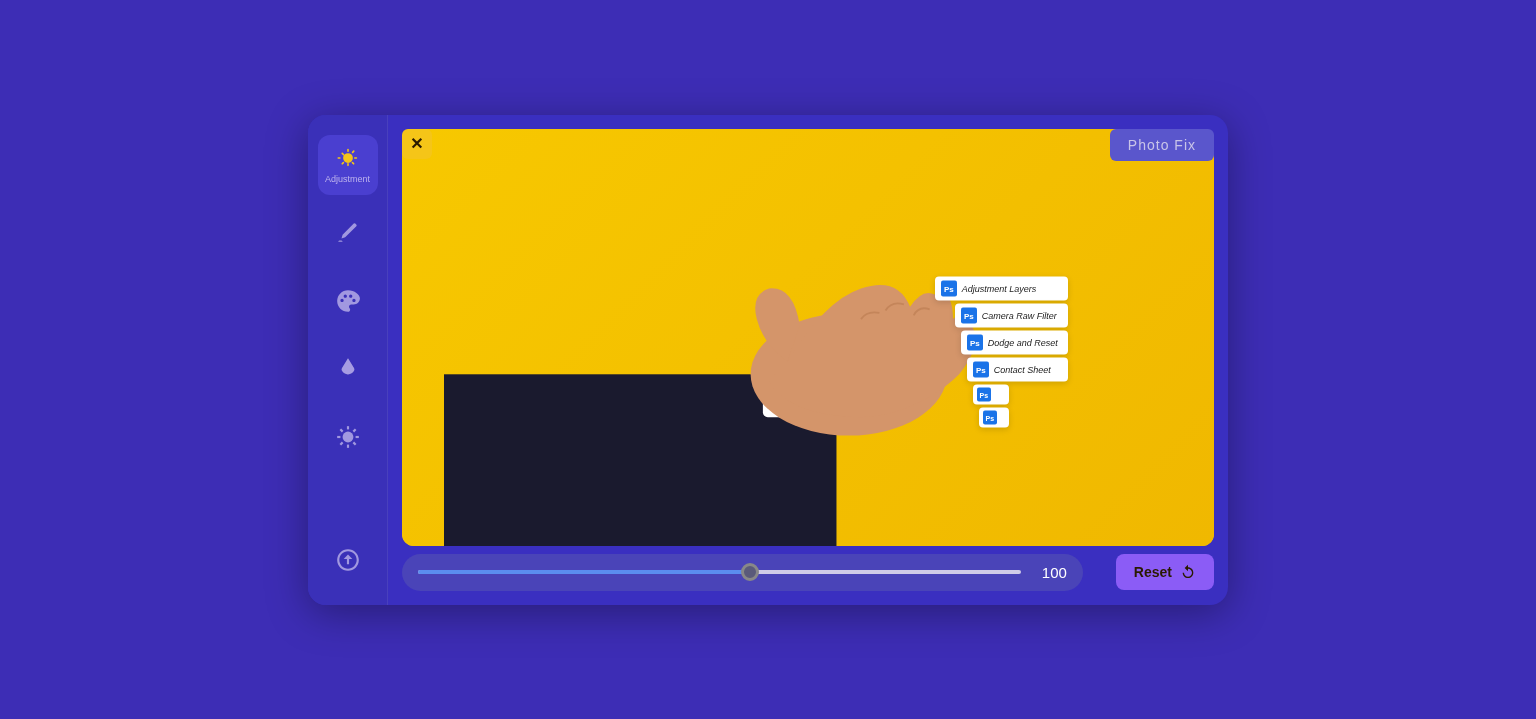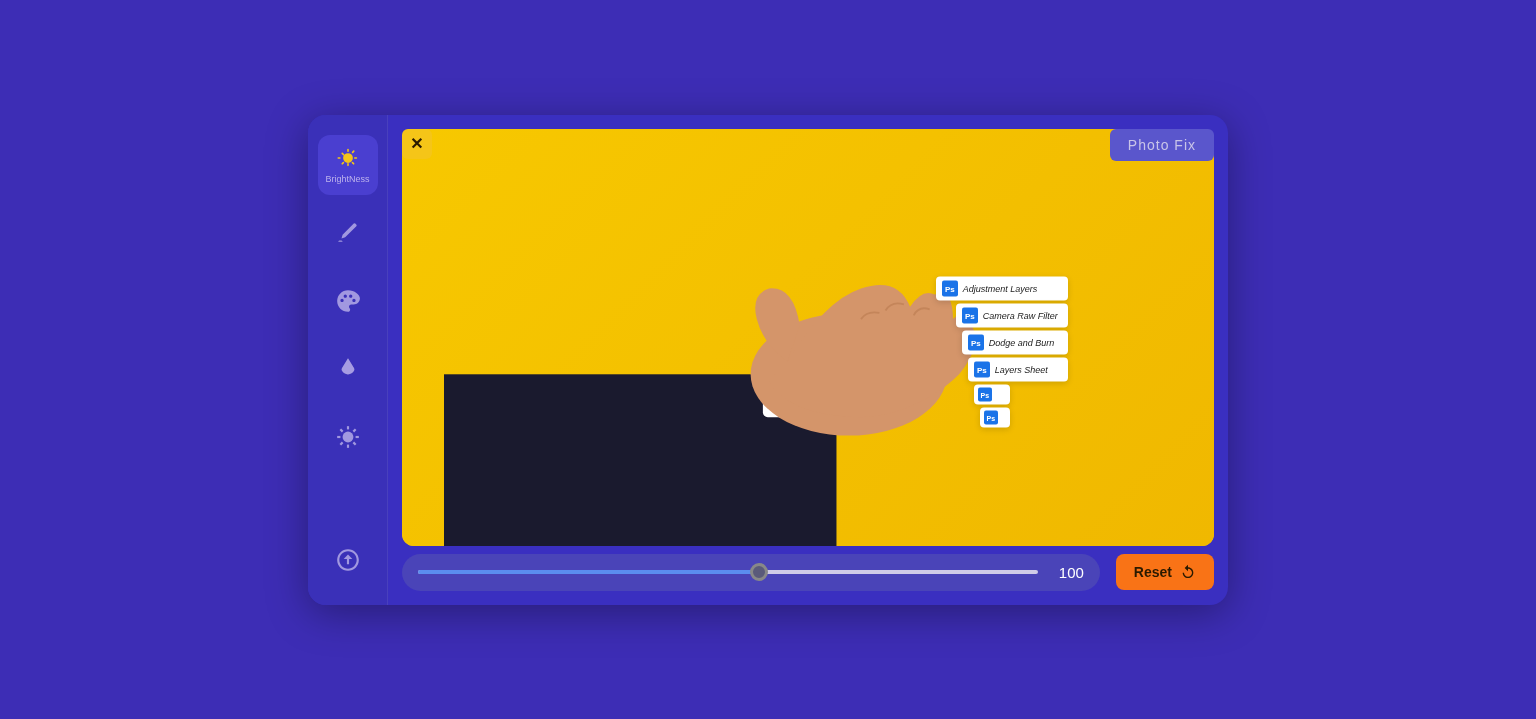--- a/index.html
+++ b/index.html
@@ -271,51 +271,52 @@
     }
 
     .slider-value {
       font-size: 15px;
       color: white;
       min-width: 32px;
       text-align: right;
     }
 
     .reset-btn {
-      background: #f97316;
+      background: #8b5cf6;
       color: #2a1a00;
       border: none;
       border-radius: 8px;
       padding: 10px 18px;
       font-size: 14px;
       font-weight: bold;
       cursor: pointer;
       display: flex;
       align-items: center;
       gap: 8px;
       white-space: nowrap;
+      margin-left: 17px;
     }
 
     .reset-btn svg {
       width: 16px;
       height: 16px;
     }
   </style>
 </head>
 <body>
 
 <div class="main-panel">
 
   <div class="sidebar">
 
     <div class="sidebar-tool active">
       <svg viewBox="0 0 24 24" xmlns="http://www.w3.org/2000/svg">
         <path d="M12 3.5a.75.75 0 0 1 .75.75v1.5a.75.75 0 0 1-1.5 0v-1.5A.75.75 0 0 1 12 3.5zm0 13a.75.75 0 0 1 .75.75v1.5a.75.75 0 0 1-1.5 0v-1.5A.75.75 0 0 1 12 16.5zm8.5-4.5a.75.75 0 0 1-.75.75h-1.5a.75.75 0 0 1 0-1.5h1.5a.75.75 0 0 1 .75.75zM5.25 12a.75.75 0 0 1-.75.75H3a.75.75 0 0 1 0-1.5h1.5a.75.75 0 0 1 .75.75zm12.6-6.85a.75.75 0 0 1 0 1.06l-1.06 1.06a.75.75 0 1 1-1.06-1.06l1.06-1.06a.75.75 0 0 1 1.06 0zM8.27 15.73a.75.75 0 0 1 0 1.06l-1.06 1.06a.75.75 0 1 1-1.06-1.06l1.06-1.06a.75.75 0 0 1 1.06 0zm9.46 1.06a.75.75 0 1 1-1.06 1.06l-1.06-1.06a.75.75 0 1 1 1.06-1.06l1.06 1.06zM8.27 8.27a.75.75 0 1 1-1.06 1.06L6.15 8.27a.75.75 0 1 1 1.06-1.06l1.06 1.06zM12 7.5a4.5 4.5 0 1 1 0 9 4.5 4.5 0 0 1 0-9z"></path>
       </svg>
-      <span class="sidebar-tool-label">BrightNess</span>
+      <span class="sidebar-tool-label">Adjustment</span>
     </div>
 
     <div class="sidebar-tool">
       <svg viewBox="0 0 24 24" xmlns="http://www.w3.org/2000/svg">
         <path d="M20.7 5.3l-2-2a1 1 0 0 0-1.4 0L7 13.6l-1 3.4 3.4-1 10.3-10.3a1 1 0 0 0 0-1.4zM5 19c-1.1 0-2 .5-2 1h4c0-.5-.9-1-2-1z"></path>
       </svg>
     </div>
 
     <div class="sidebar-tool">
       <svg viewBox="0 0 24 24" xmlns="http://www.w3.org/2000/svg">
@@ -385,25 +386,25 @@
           <div class="ps-card">
             <div class="ps-card-icon">Ps</div>
             <span class="ps-card-text">Adjustment Layers</span>
           </div>
           <div class="ps-card" style="margin-left: 20px;">
             <div class="ps-card-icon">Ps</div>
             <span class="ps-card-text">Camera Raw Filter</span>
           </div>
           <div class="ps-card" style="margin-left: 26px;">
             <div class="ps-card-icon">Ps</div>
-            <span class="ps-card-text">Dodge and Burn</span>
+            <span class="ps-card-text">Dodge and Reset</span>
           </div>
           <div class="ps-card" style="margin-left: 32px;">
             <div class="ps-card-icon">Ps</div>
-            <span class="ps-card-text">Layers Sheet</span>
+            <span class="ps-card-text">Contact Sheet</span>
           </div>
           <div class="ps-card mini" style="margin-left: 38px;">
             <div class="ps-card-icon" style="width:14px;height:14px;font-size:7px;">Ps</div>
           </div>
           <div class="ps-card mini2" style="margin-left: 44px;">
             <div class="ps-card-icon" style="width:14px;height:14px;font-size:7px;">Ps</div>
           </div>
         </div>
       </div>
     </div>

